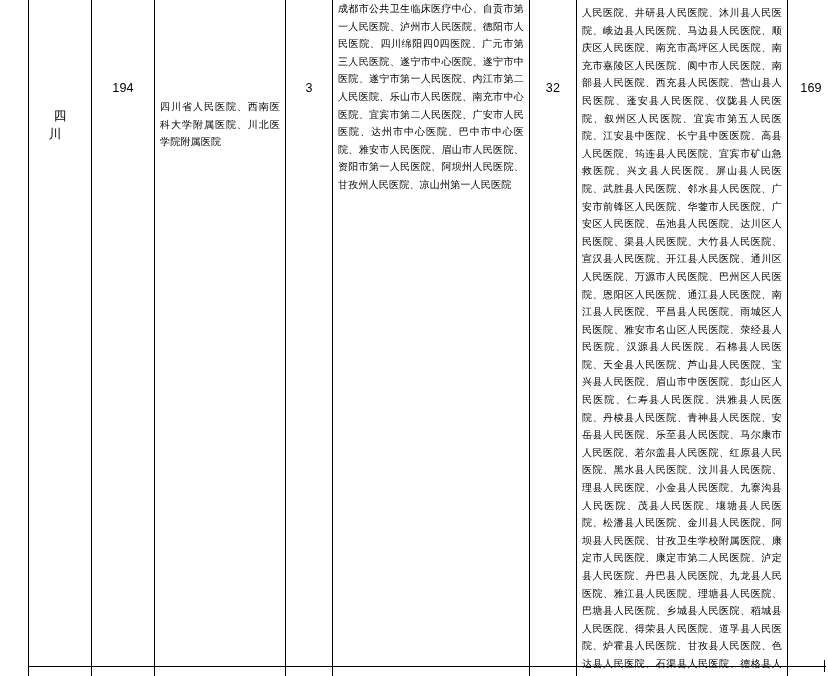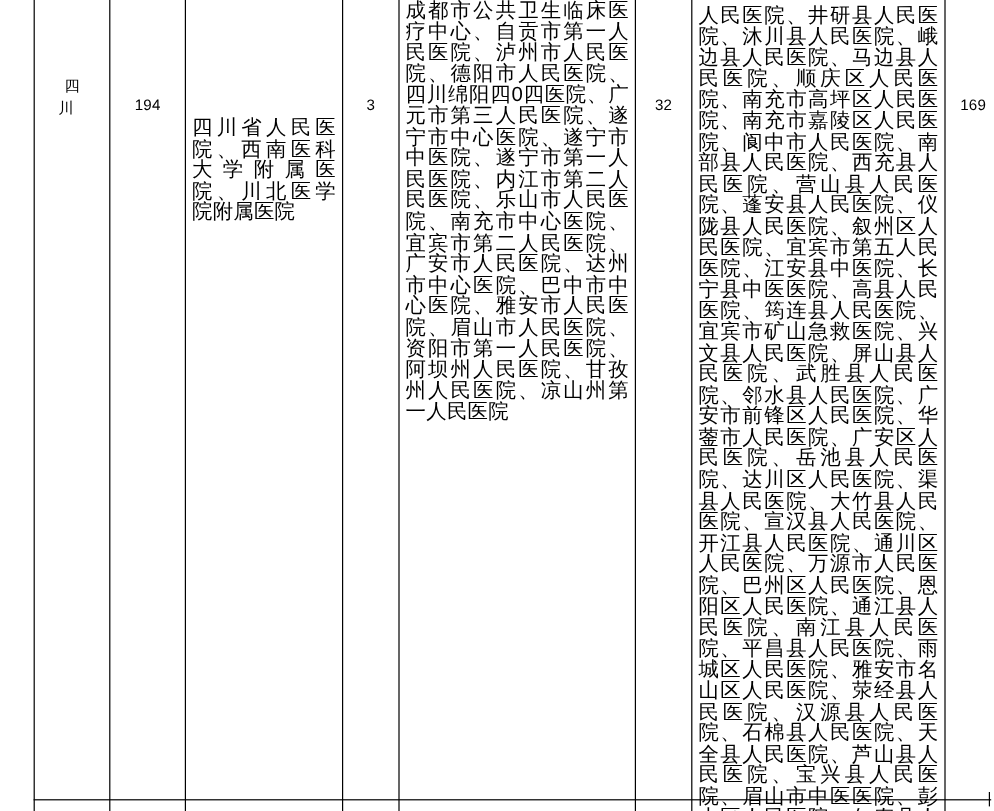--- a/index.html
+++ b/index.html
@@ -39,29 +39,29 @@
   .col-count1   { width: 62px; }
   .col-list1    { width: 130px; }
   .col-count2   { width: 46px; }
   .col-list2    { width: 196px; }
   .col-count3   { width: 46px; }
   .col-list3    { width: 210px; }
   .col-count4   { width: 46px; }
 
   .cell-inner {
     padding: 4px 5px 6px 5px;
-    font-size: 17px;
+    font-size: 10px;
     line-height: 17.6px;
     letter-spacing: 0.2px;
     text-align: justify;
     text-justify: inter-ideograph;
     word-break: break-all;
   }
   .vcenter-province {
-    padding-top: 64px;
+    padding-top: 108px;
     text-align: center;
     font-size: 12.6px;
     letter-spacing: 10px;
     text-indent: 10px;
   }
   .vcenter-num {
     padding-top: 80px;
     text-align: center;
     font-size: 12.6px;
   }

